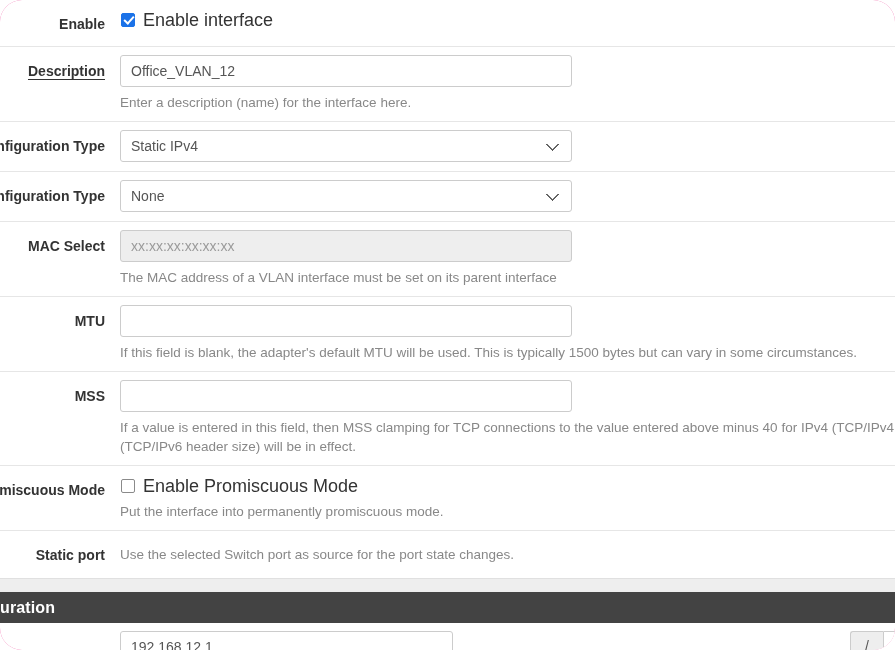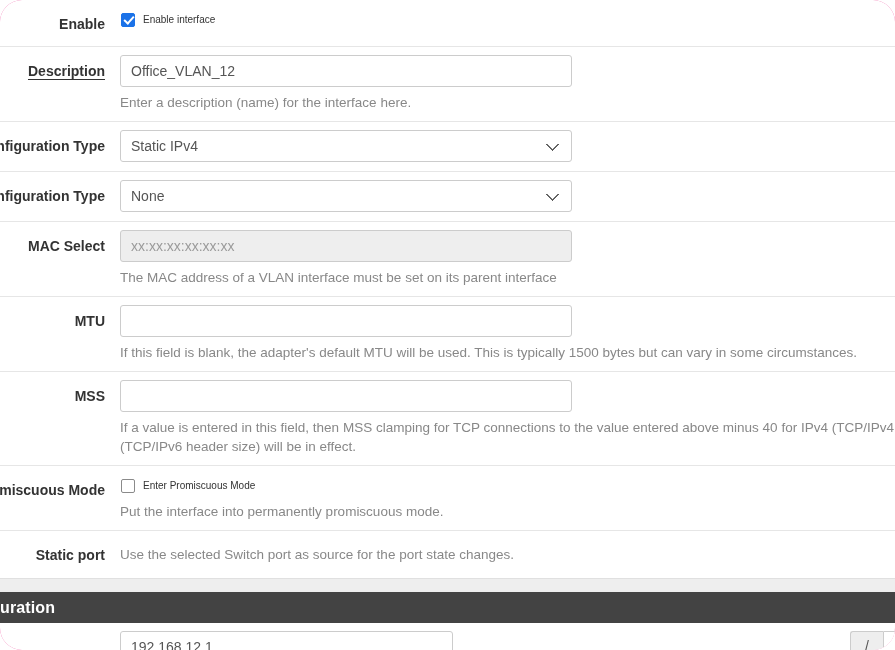--- a/index.html
+++ b/index.html
@@ -137,21 +137,21 @@
     position: absolute;
     left: 4px;
     top: 0px;
     width: 4px;
     height: 8px;
     border: solid #ffffff;
     border-width: 0 2px 2px 0;
     transform: rotate(42deg);
   }
   .cb-label {
-    font-size: 10px;
+    font-size: 18px;
     color: #333333;
     line-height: 20px;
     cursor: pointer;
   }
 
   
   .section-gap {
     height: 14px;
     background: #eeeeee;
     border-top: 1px solid #e0e0e0;
@@ -295,21 +295,21 @@
       </div>
     </div>
 
     <div class="form-row">
       <div class="col-label">
         <span>Promiscuous Mode</span>
       </div>
       <div class="col-field">
         <div class="check-line">
           <span class="cb"></span>
-          <span class="cb-label">Enter Promiscuous Mode</span>
+          <span class="cb-label">Enable Promiscuous Mode</span>
         </div>
         <span class="help">Put the interface into permanently promiscuous mode.</span>
       </div>
     </div>
 
     <div class="form-row no-border">
       <div class="col-label">
         <span>Static port</span>
       </div>
       <div class="col-field">

